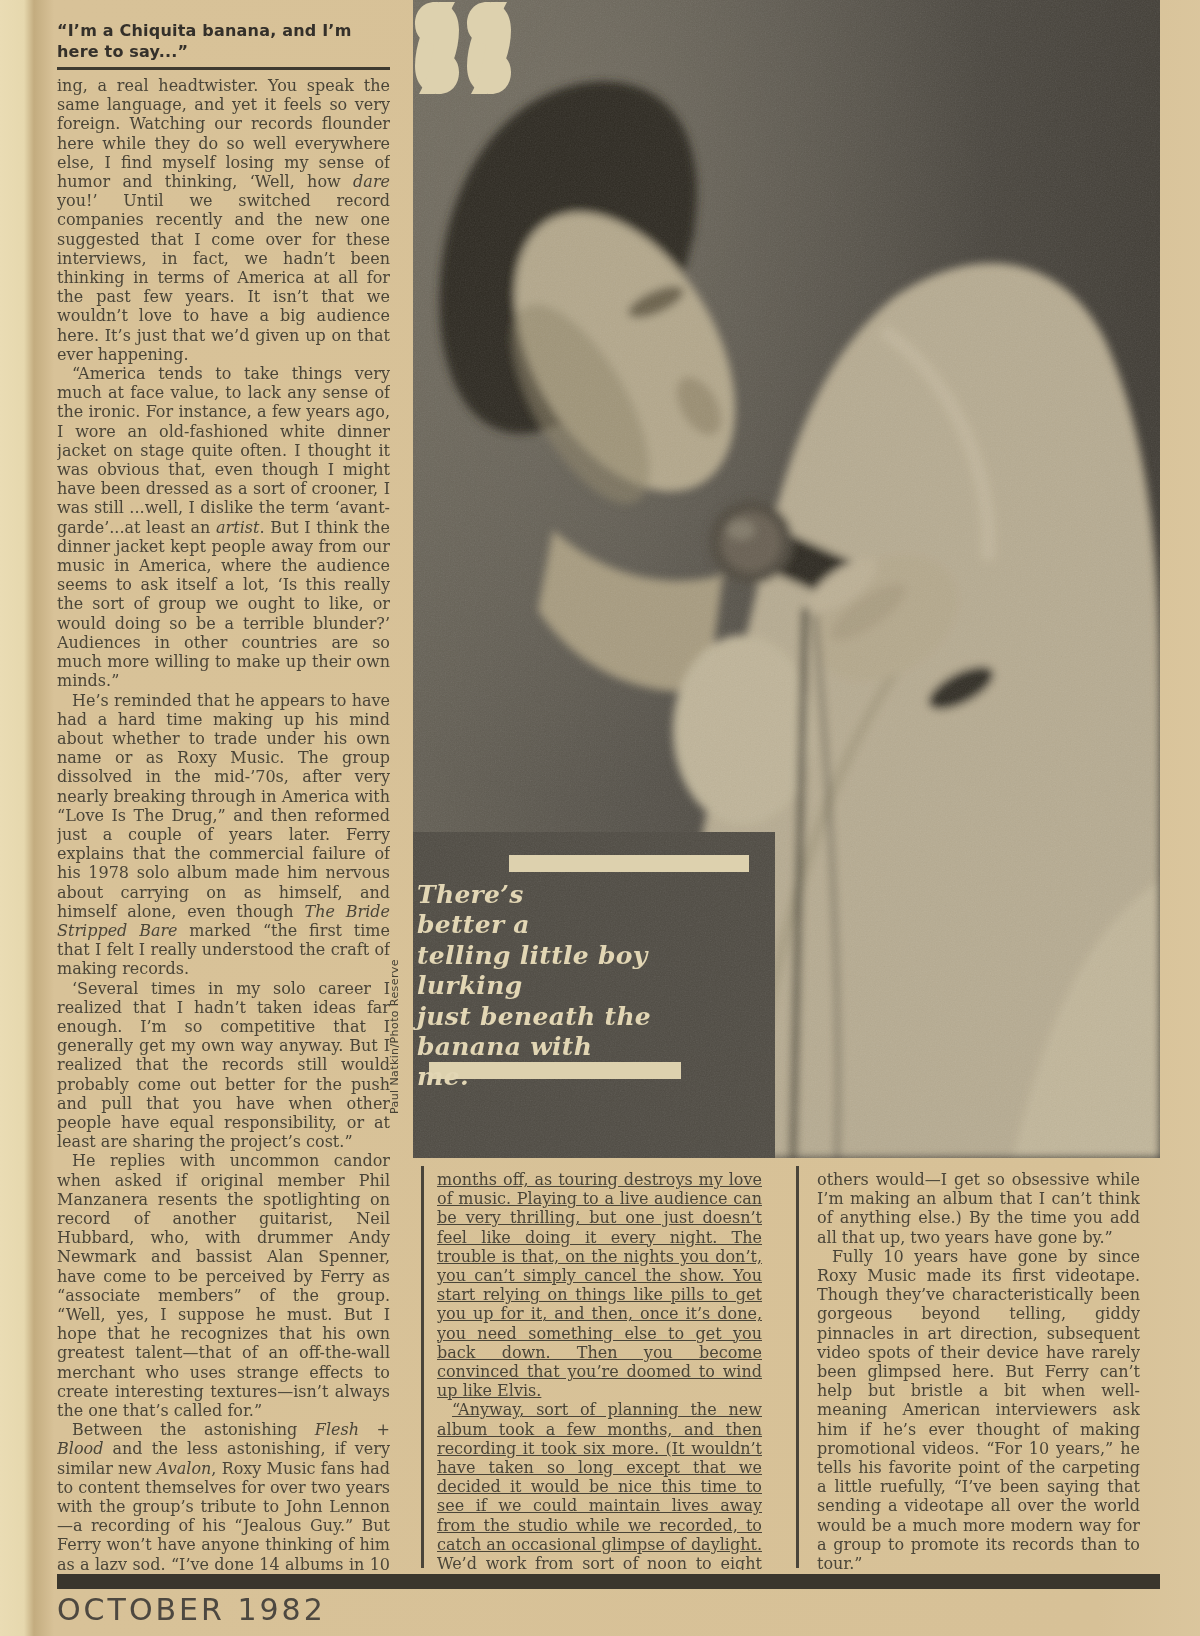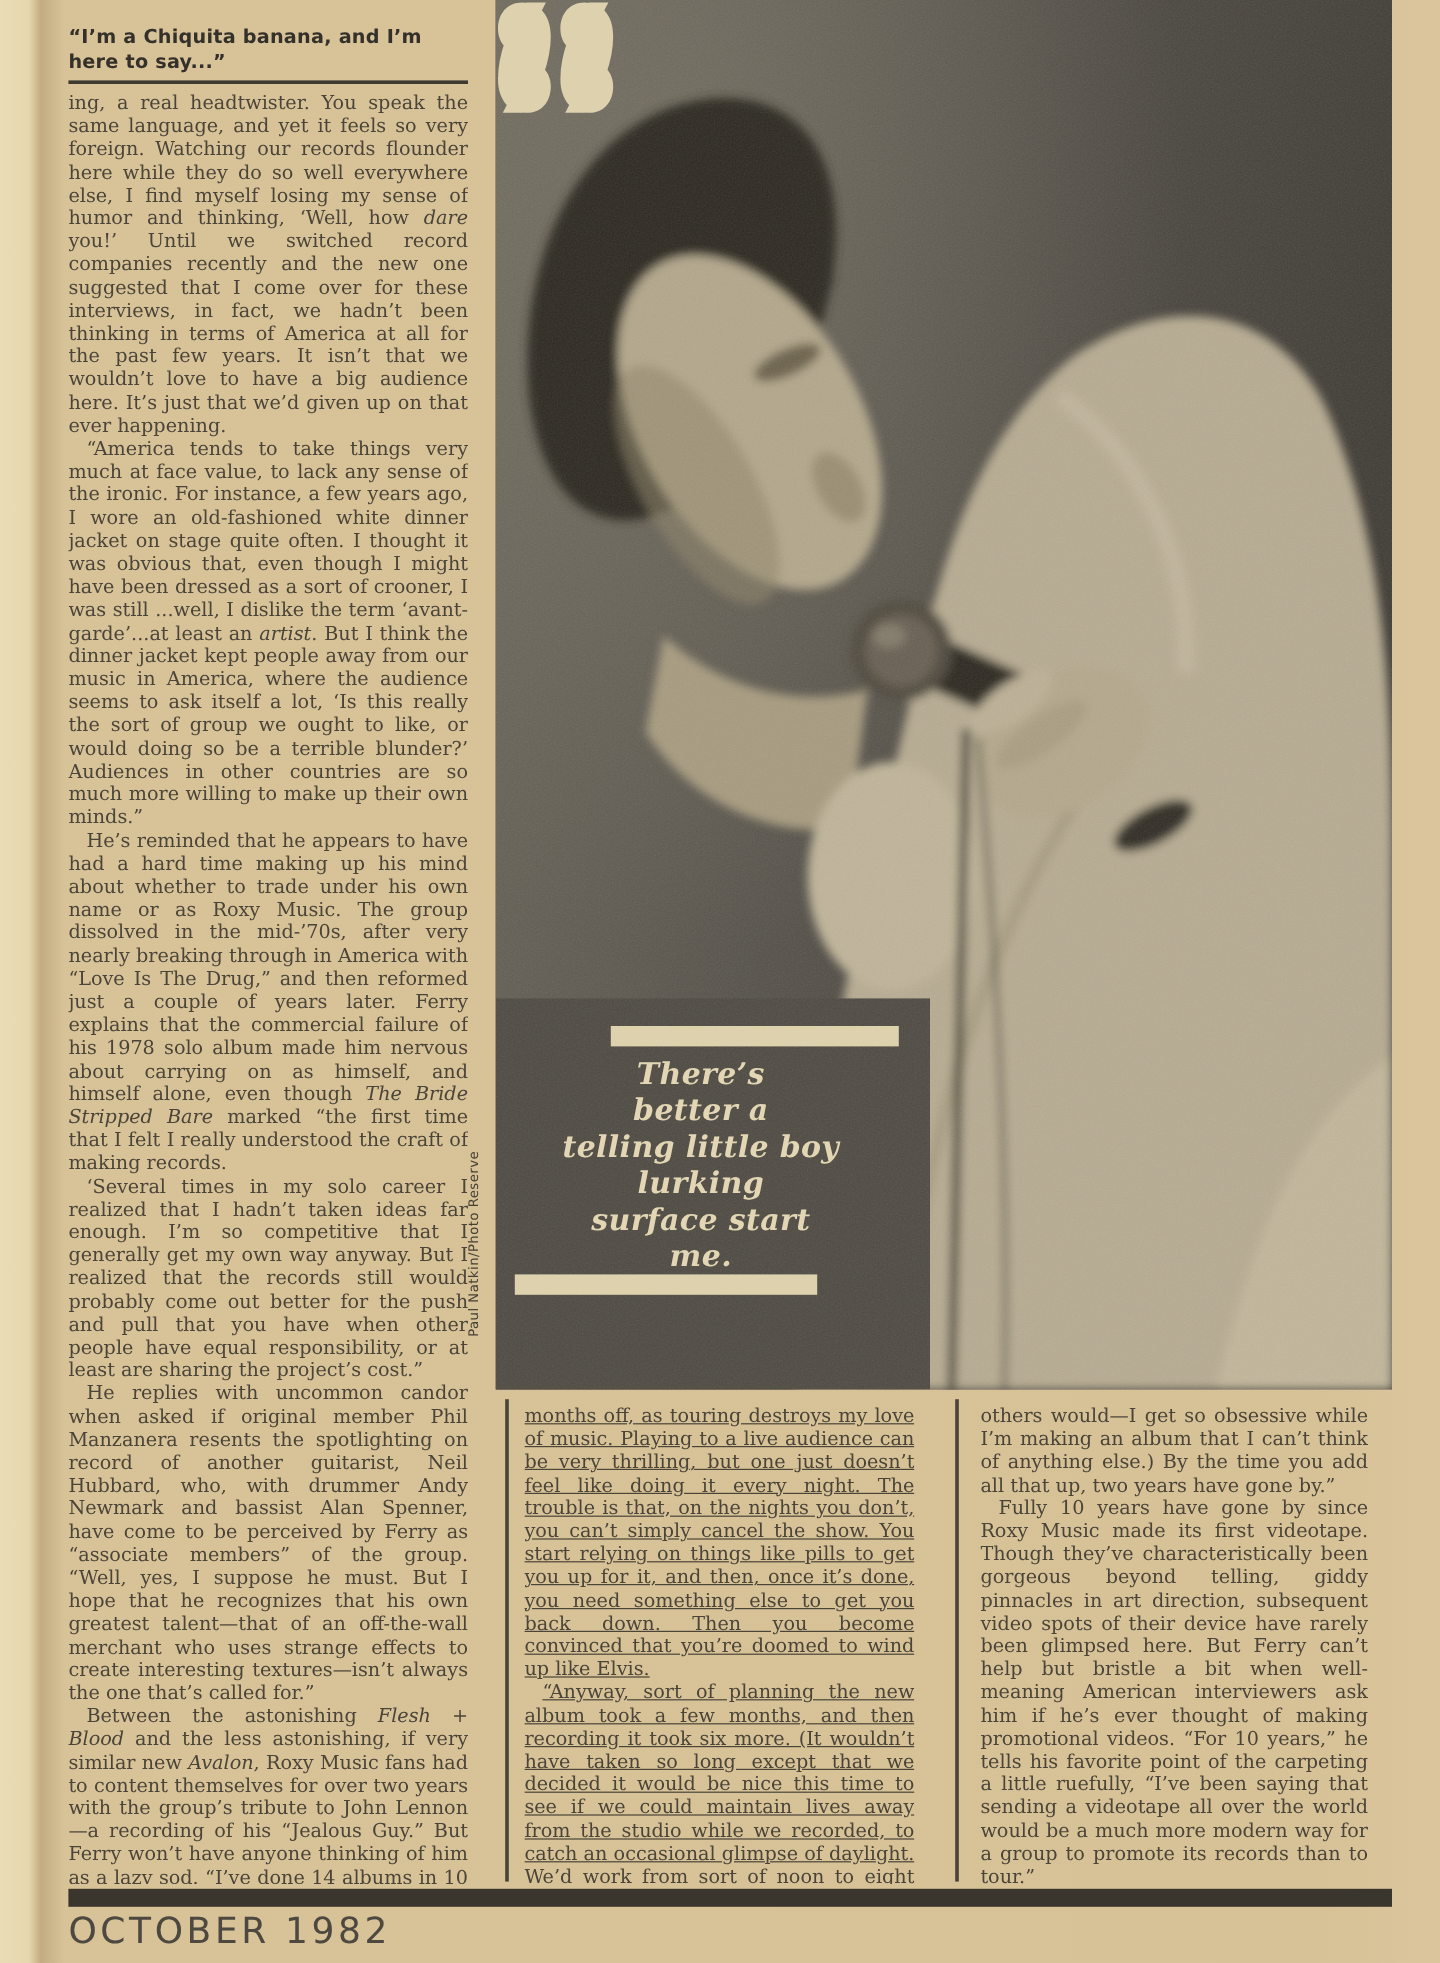--- a/index.html
+++ b/index.html
@@ -21,21 +21,21 @@
   .vrule.v1{left:421px;} .vrule.v2{left:796px;}
   
   .photo{position:absolute;left:413px;top:0;width:747px;height:1158px;background:#4e4a42;overflow:hidden;}
   .photo svg{position:absolute;left:0;top:0;}
   .q-bar{position:absolute;background:#ddd1ae;height:17px;}
   .q-bar.top{left:96px;top:855px;width:240px;}
   .q-bar.bot{left:16px;top:1062px;width:252px;}
   .q-mark{position:absolute;width:100px;height:96px;}
   .q-open{left:14px;top:846px;}
   .q-close{left:266px;top:1014px;transform:rotate(180deg);}
-  .q-text{position:absolute;left:4px;top:880px;width:334px;text-align:center;
+  .q-text{position:absolute;left:4px;top:880px;width:334px;text-align:left;
     font-family:"DejaVu Serif",serif;font-weight:bold;font-style:italic;
     font-size:25px;line-height:30.4px;color:#e2d6b4;letter-spacing:.3px;}
   .credit{position:absolute;left:388px;top:946px;height:168px;
     writing-mode:vertical-rl;transform:rotate(180deg);
     font-family:"DejaVu Sans",sans-serif;font-size:11px;color:#454134;letter-spacing:.4px;}
   
   .footer-rule{position:absolute;left:57px;top:1574px;width:1103px;height:15px;background:#3a362d;}
   .issue{position:absolute;left:57px;top:1592px;font-family:"DejaVu Sans",sans-serif;
     font-size:30px;letter-spacing:3px;color:#4d4840;}
   .pageno{position:absolute;left:1060px;top:1635px;width:100px;text-align:right;
@@ -118,21 +118,22 @@
       <path d="M94,2 L78,2 C62,22 54,46 54,66 C54,84 64,94 78,94 C90,94 98,85 98,72 C98,60 90,52 79,52 C81,34 86,16 94,2 Z" fill="#ddd1ae"></path>
     </svg>
     <svg class="q-mark q-close" viewBox="0 0 100 96" aria-hidden="true">
       <path d="M42,2 L26,2 C10,22 2,46 2,66 C2,84 12,94 26,94 C38,94 46,85 46,72 C46,60 38,52 27,52 C29,34 34,16 42,2 Z" fill="#ddd1ae"></path>
       <path d="M94,2 L78,2 C62,22 54,46 54,66 C54,84 64,94 78,94 C90,94 98,85 98,72 C98,60 90,52 79,52 C81,34 86,16 94,2 Z" fill="#ddd1ae"></path>
     </svg>
     <div class="q-text">
         <div>There’s</div>
         <div>better a</div>
         <div>telling little boy lurking</div>
-        <div>surface start</div>
+        <div>just beneath the</div>
+        <div>banana with</div>
         <div>me.</div>
       </div>
   </div>
 
   <div class="credit">Paul Natkin/Photo Reserve</div>
 
   <div class="col col-mid">
       <p class="para"><span>months off, as touring destroys my love of music. Playing to a live audience can be very thrilling, but one just doesn’t feel like doing it every night. The trouble is that, on the nights you don’t, you can’t simply cancel the show. You start relying on things like pills to get you up for it, and then, once it’s done, you need something else to get you back down. Then you become convinced that you’re doomed to wind up like Elvis.</span></p>
       <p class="para ind"><span>“Anyway, sort of planning the new album took a few months, and then recording it took six more. (It wouldn’t have taken so long except that we decided it would be nice this time to see if we could maintain lives away from the studio while we recorded, to catch an occasional glimpse of daylight. We’d work from sort of noon to eight and then have dinner with friends or something. Well, the</span></p>
     </div>

